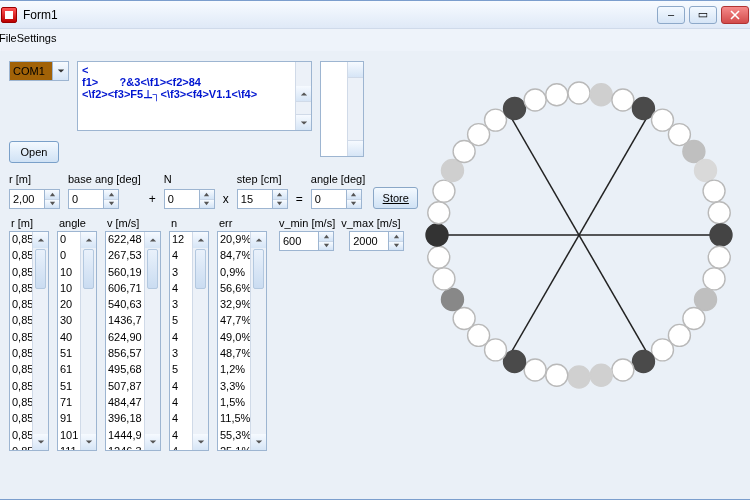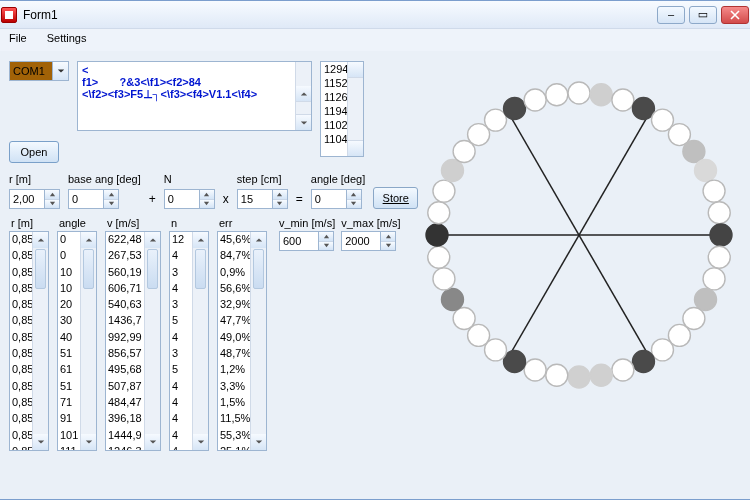--- a/index.html
+++ b/index.html
@@ -8,21 +8,21 @@
   .win { position:absolute; left:-6px; top:0; right:-6px; height:500px; border:1px solid #7b9ecd; border-radius:6px 6px 0 0; background:#eaf0f7; box-shadow:0 4px 10px rgba(0,0,0,.15); overflow:hidden;}
   .titlebar { height:28px; background:linear-gradient(#f7fbff,#dfe9f7); display:flex; align-items:center; padding:0 6px; border-bottom:1px solid #cfdaea;}
   .titlebar .appicon { width:16px; height:16px; margin-right:6px; background:linear-gradient(#f55,#b00); border:1px solid #900; border-radius:2px; position:relative;}
   .titlebar .appicon::after{content:""; position:absolute; left:3px; top:3px; right:3px; bottom:3px; background:#fff;}
   .titlebar .title { flex:1; font-size:12px;}
   .winbtns { display:flex; gap:4px;}
   .winbtn { width:28px; height:18px; border:1px solid #8da9c9; border-radius:3px; background:linear-gradient(#f3f9ff,#d6e5f6); display:flex; align-items:center; justify-content:center; font-size:11px; line-height:1;}
   .winbtn.close { background:linear-gradient(#f58a8a,#d24a4a); border-color:#b03232; color:#fff;}
   .close svg{width:10px;height:10px}
   .menubar { height:22px; background:#eef3fa; display:flex; align-items:stretch; padding:0 4px;}
-  .menubar .mi { padding:3px 10px; }
+  .menubar .mi { padding:3px 0; }
   .client { position:absolute; left:6px; right:6px; top:56px; bottom:6px; background:#eaf0f7;}
   
   .toprow { position:absolute; left:8px; top:4px; display:flex; align-items:flex-start; gap:8px;}
   .combo { display:flex; }
   .combo input { width:44px; height:20px; border:1px solid #9db5d1; background:#a16207; font:11px Arial; padding:0 3px;}
   .combo .cbtn { width:16px; height:20px; border:1px solid #9db5d1; border-left:none; background:linear-gradient(#f7fbff,#d6e5f6); display:flex; align-items:center; justify-content:center;}
   .cbtn svg{width:8px;height:8px;}
   .logbox { width:235px; height:70px; background:#fff; border:1px solid #9db5d1; padding:2px 4px; font:bold 11px Arial; color:#0015d0; overflow:hidden; white-space:pre-wrap; position:relative;}
   .logbox .scroll{position:absolute;right:0;top:0;bottom:0;width:16px;border-left:1px solid #d0dae8;background:#ecf1f8;}
   .logbox .scroll .sbtn{height:16px;border-bottom:1px solid #d0dae8;background:linear-gradient(#f6faff,#d6e5f6);display:flex;align-items:center;justify-content:center;}
@@ -109,28 +109,20 @@
           <div class="sbtn"><svg viewBox="0 0 10 10">
                   <path d="M1 7 L5 3 L9 7 Z" fill="#555"></path>
                 </svg></div>
           <div class="sbtn"><svg viewBox="0 0 10 10">
                   <path d="M1 3 L5 7 L9 3 Z" fill="#555"></path>
                 </svg></div>
         </div>
       </div>
       <div class="sidecol">
         <div class="sidelist">
-          <div id="sidelist-rows">
-                <div class="row">1294</div>
-                <div class="row">1152</div>
-                <div class="row">1126</div>
-                <div class="row">1194</div>
-                <div class="row">1102</div>
-                <div class="row">1104</div>
-              </div>
           <div class="scroll">
                 <div class="sbtn"></div>
                 <div class="sbtn"></div>
               </div>
         </div>
       </div>
     </div>
 
     <div class="params">
       <div class="pcol">
@@ -301,21 +293,21 @@
       <div class="dcol">
             <div class="hdr">v [m/s]</div>
             <div class="dlist wide">
               <div class="rows" id="col-v">
                 <div class="row">622,48</div>
                 <div class="row">267,53</div>
                 <div class="row">560,19</div>
                 <div class="row">606,71</div>
                 <div class="row">540,63</div>
                 <div class="row">1436,7</div>
-                <div class="row">992,99</div>
+                <div class="row">624,90</div>
                 <div class="row">856,57</div>
                 <div class="row">495,68</div>
                 <div class="row">507,87</div>
                 <div class="row">484,47</div>
                 <div class="row">396,18</div>
                 <div class="row">1444,9</div>
                 <div class="row">1246,3</div>
               </div>
               <div class="scroll">
                 <div class="sbtn">
@@ -363,21 +355,21 @@
                     <path d="M1 3 L5 7 L9 3 Z" fill="#555"></path>
                   </svg>
                 </div>
               </div>
             </div>
           </div>
       <div class="dcol">
             <div class="hdr">err</div>
             <div class="dlist">
               <div class="rows" id="col-err">
-                <div class="row">45,6%</div>
+                <div class="row">20,9%</div>
                 <div class="row">84,7%</div>
                 <div class="row">0,9%</div>
                 <div class="row">56,6%</div>
                 <div class="row">32,9%</div>
                 <div class="row">47,7%</div>
                 <div class="row">49,0%</div>
                 <div class="row">48,7%</div>
                 <div class="row">1,2%</div>
                 <div class="row">3,3%</div>
                 <div class="row">1,5%</div>
@@ -415,21 +407,21 @@
                     <svg viewBox="0 0 8 8">
                       <path d="M1 2 L4 6 L7 2 Z" fill="#555"></path>
                     </svg>
                   </div>
                 </div>
               </div>
         </div>
         <div class="vbox">
               <div class="lbl">v_max [m/s]</div>
           <div class="spin">
-                <input style="width: 40px;" value="2000">
+                <input style="width: 40px; margin-left: 8px;" value="2000">
                 <div class="sb">
                   <div>
                     <svg viewBox="0 0 8 8">
                       <path d="M1 6 L4 2 L7 6 Z" fill="#555"></path>
                     </svg>
                   </div>
                   <div>
                     <svg viewBox="0 0 8 8">
                       <path d="M1 2 L4 6 L7 2 Z" fill="#555"></path>
                     </svg>

